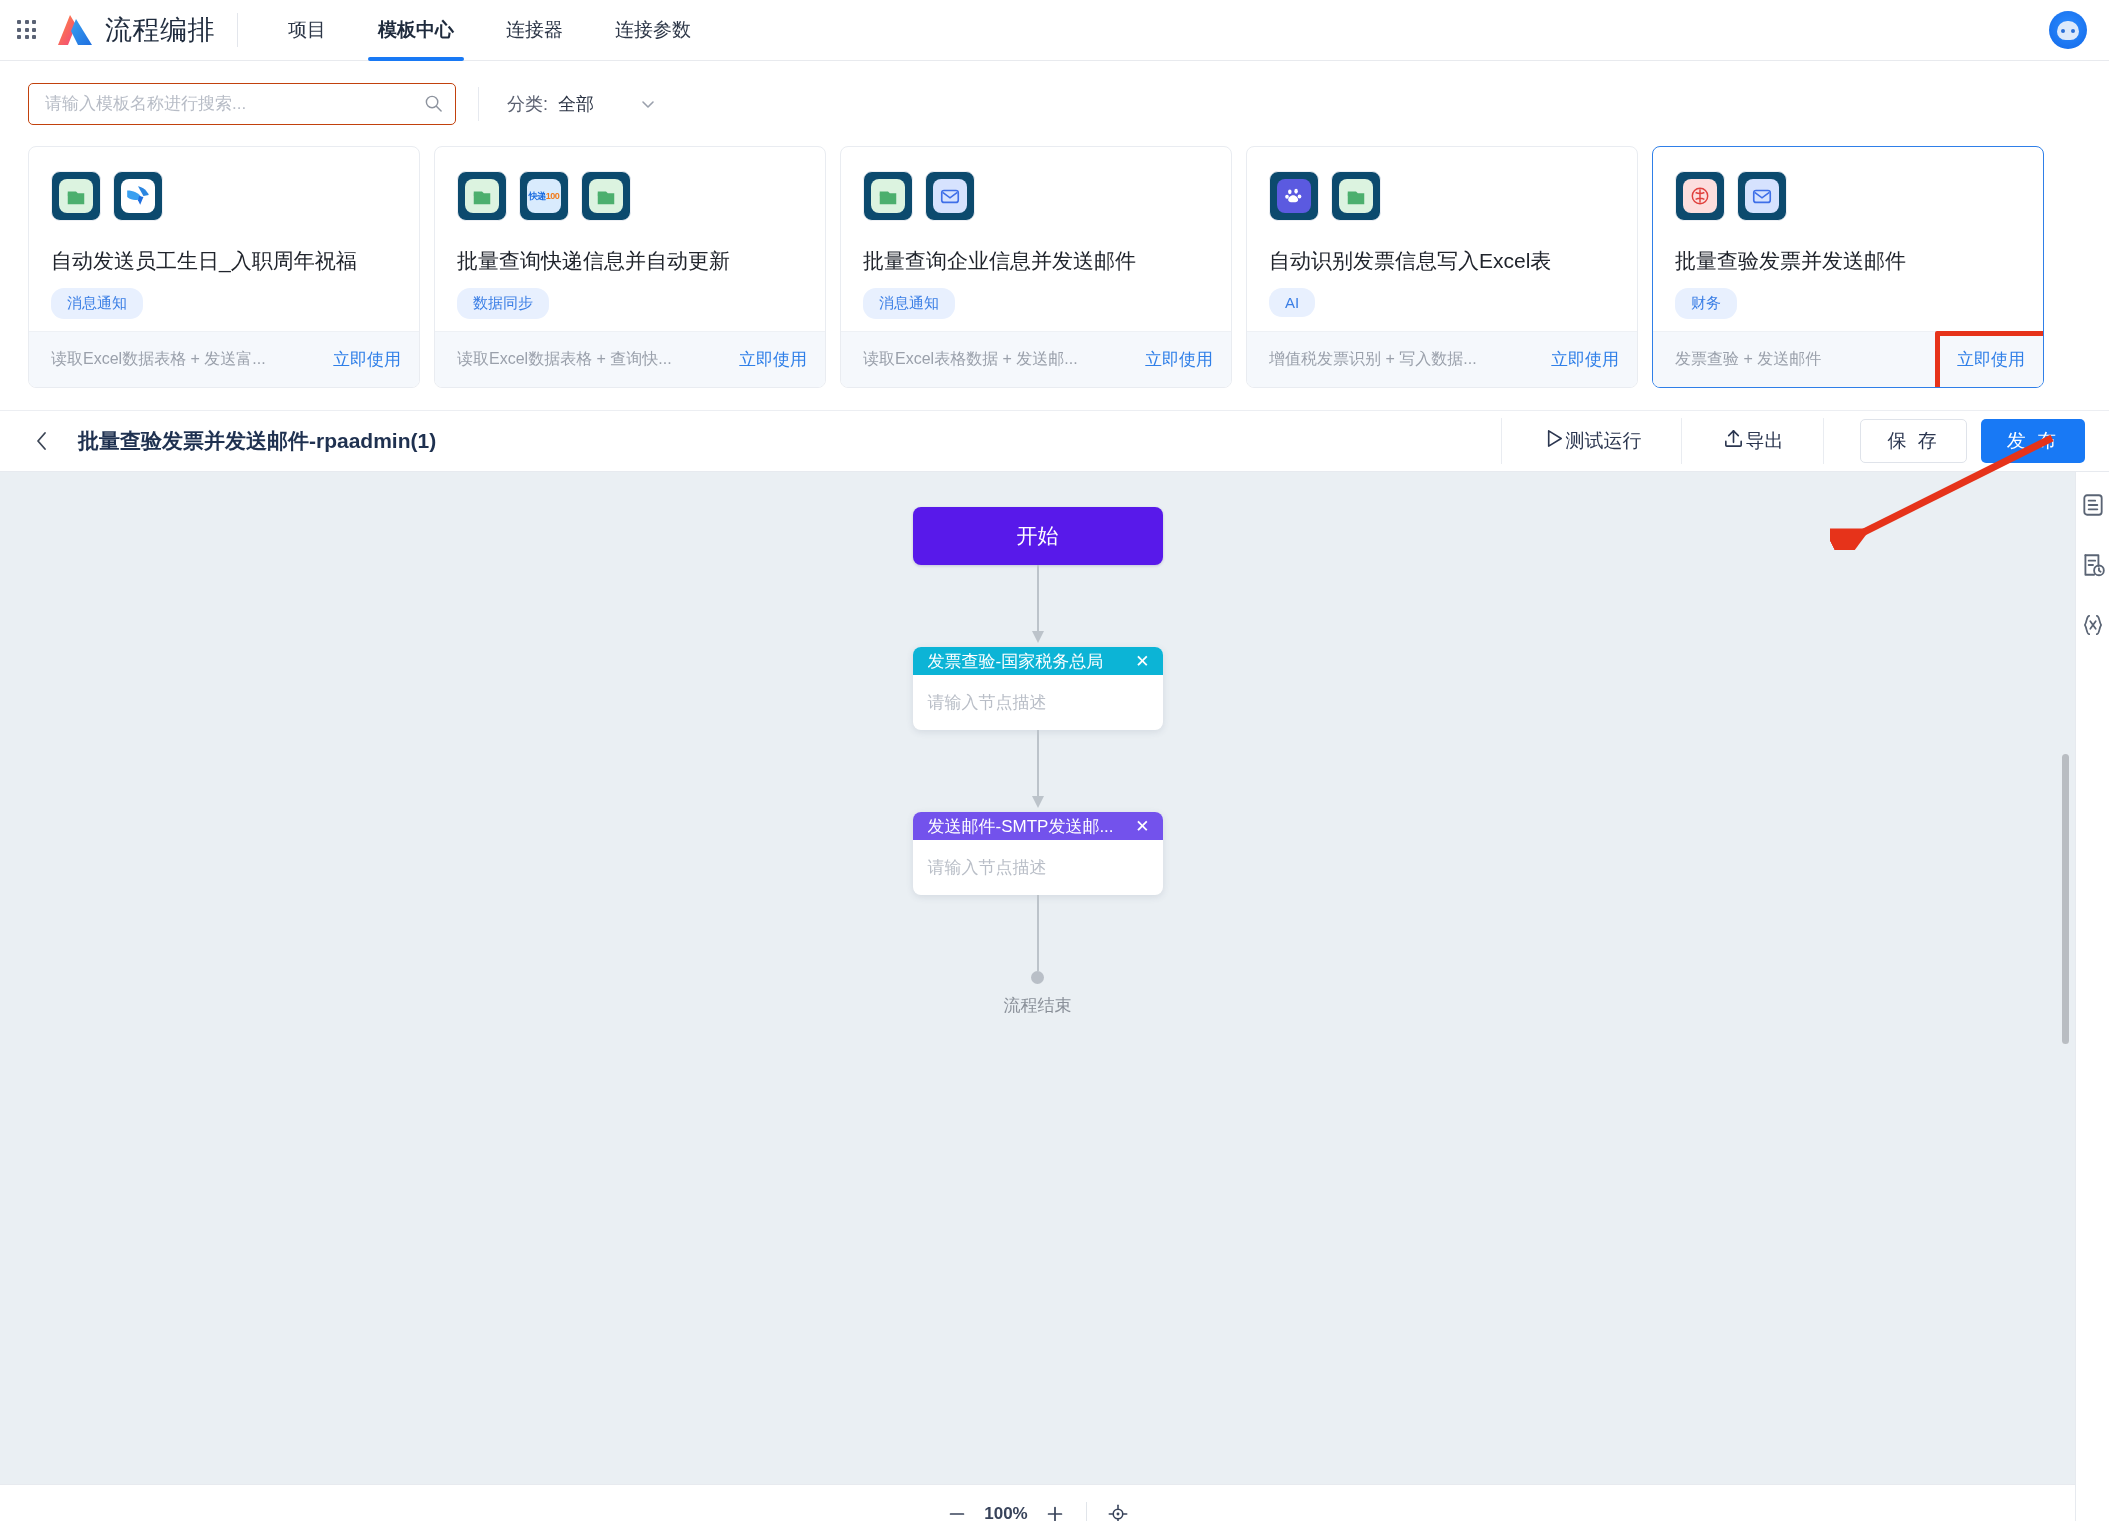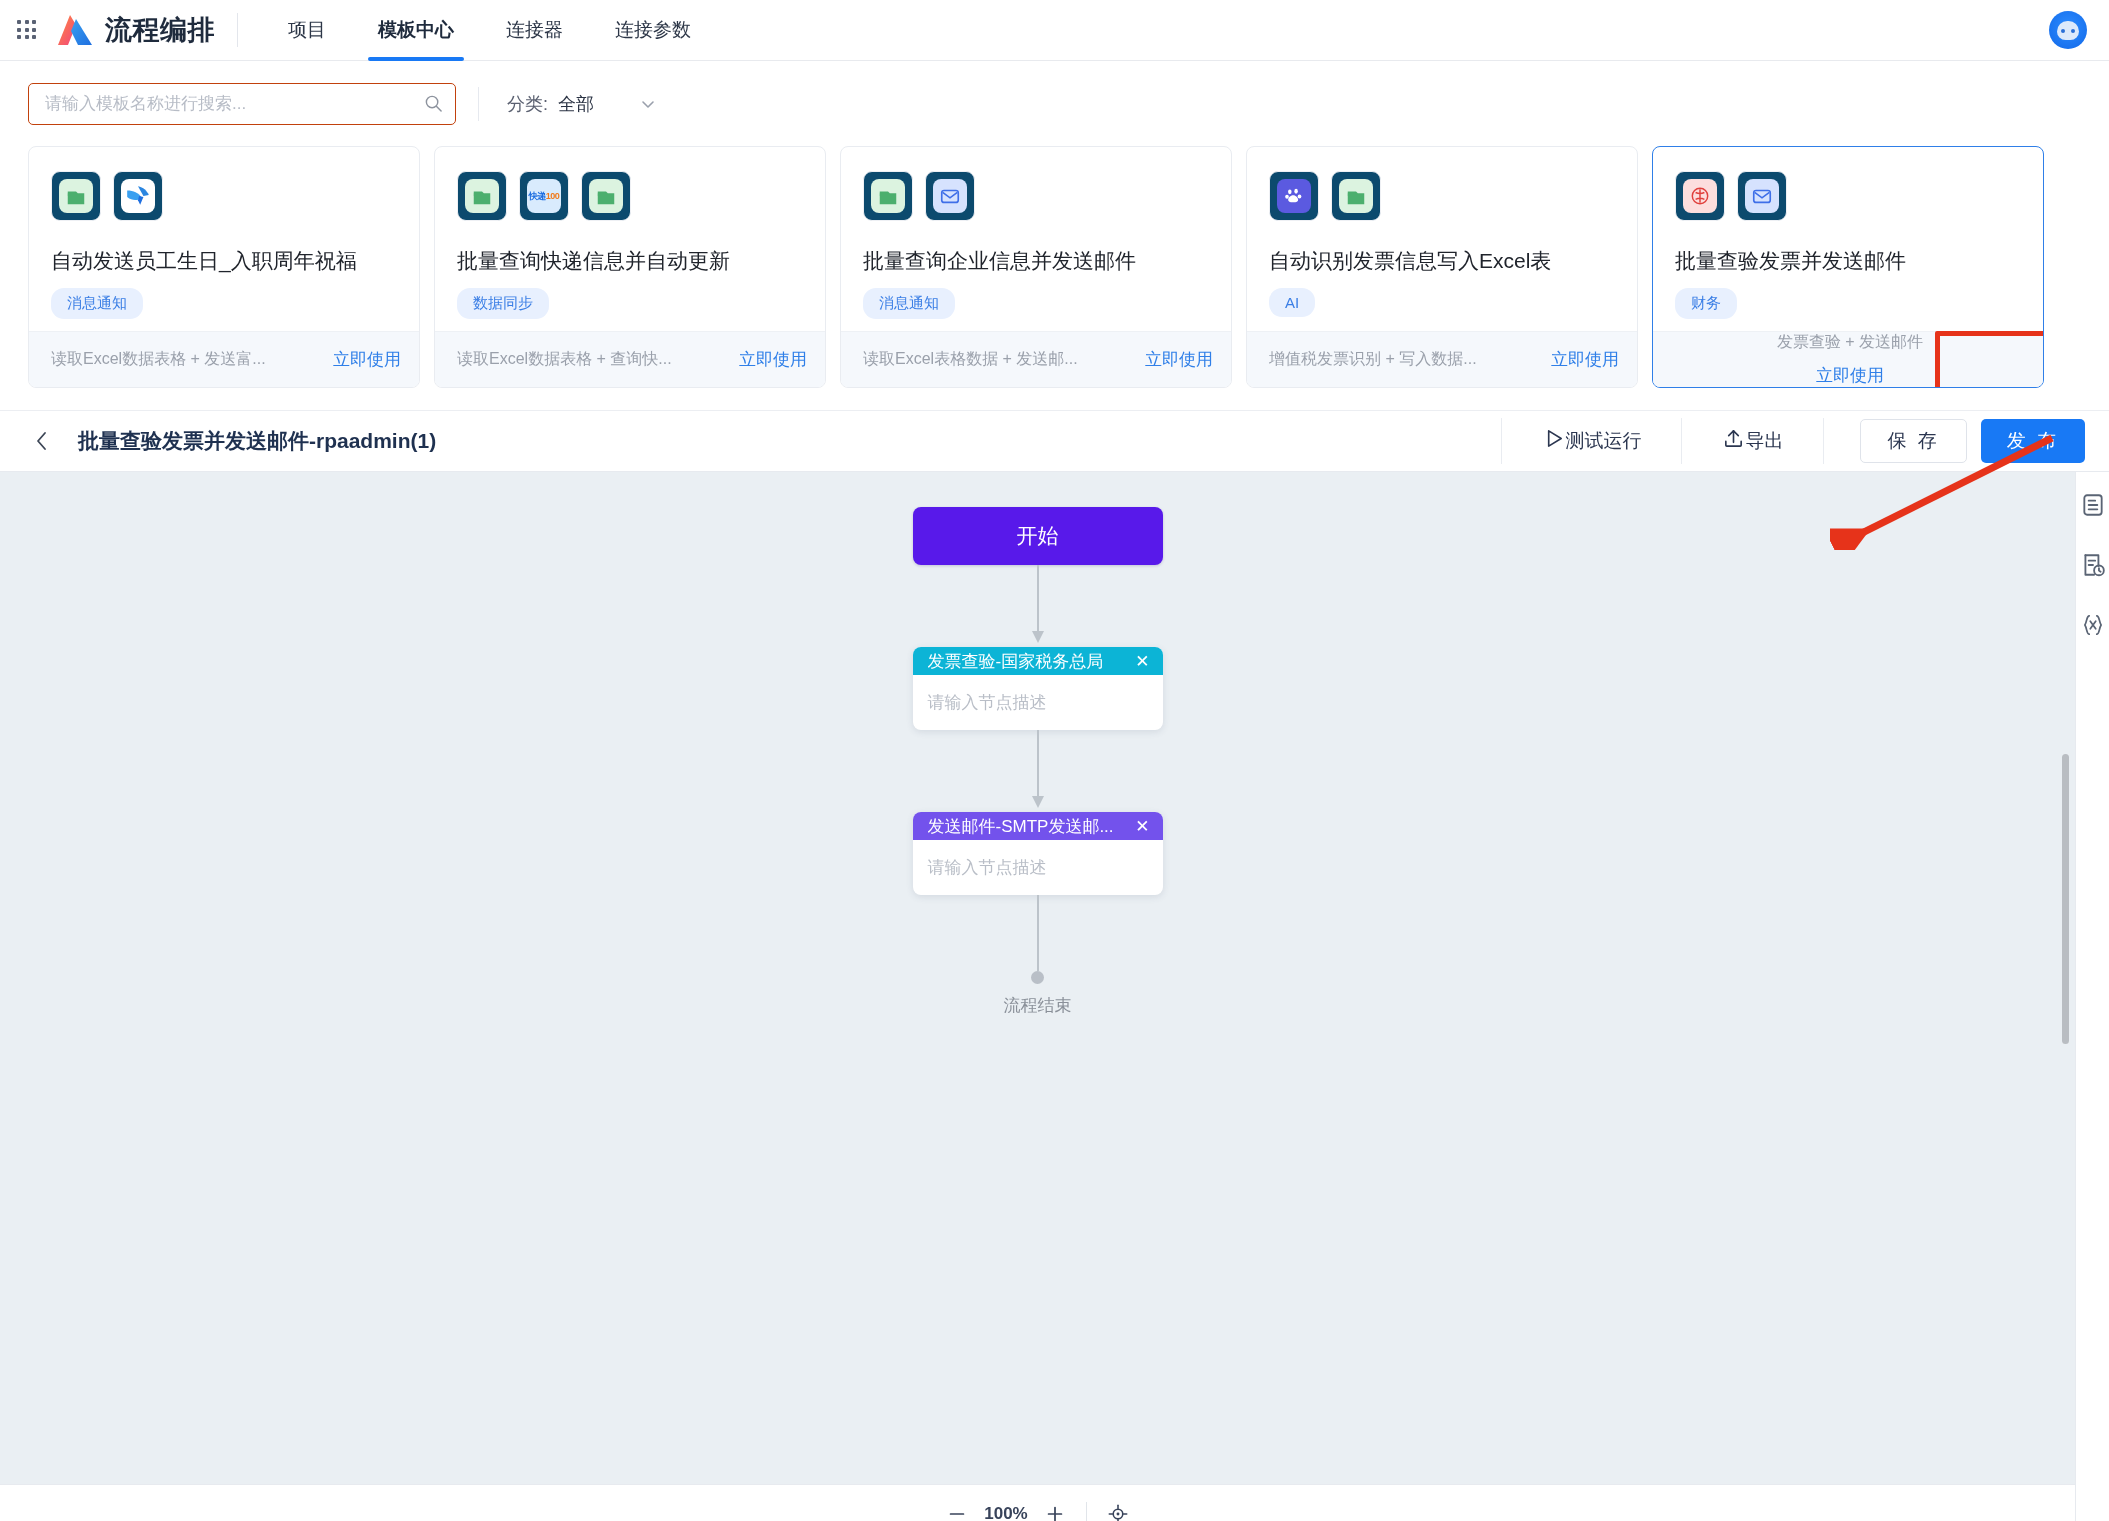--- a/index.html
+++ b/index.html
@@ -23,21 +23,21 @@
     width: 26px; height: 26px;
     margin-left: 14px; margin-right: 16px;
     display: grid; grid-template-columns: repeat(3, 1fr); grid-template-rows: repeat(3, 1fr);
     gap: 3px; padding: 3px;
     cursor: pointer;
   }
   .grid-icon i { display:block; width: 4px; height: 4px; border-radius: 1px; background: #5a6274; }
   .brand { display: flex; align-items: center; gap: 11px; padding-right: 22px; }
   .brand-logo { width: 38px; height: 34px; position: relative; }
   .brand-title {
-    font-size: 27px; font-weight: 700; color: #1f2b3d; letter-spacing: .5px;
+    font-size: 27px; font-weight: 400; color: #1f2b3d; letter-spacing: .5px;
   }
   .brand-sep { width:1px; height:34px; background:#e3e6ec; margin-right: 24px; }
   .navtabs { display: flex; align-items: center; height: 61px; gap: 0px; }
   .navtab {
     font-size: 19px; color: #2d3748; padding: 0 26px; height: 61px;
     display: flex; align-items: center; cursor: pointer; position: relative;
   }
   .navtab.active { color: #1f2b3d; font-weight: 600; }
   .navtab.active::after {
     content: ""; position: absolute; left: 16px; right: 16px; bottom: 0;
@@ -104,21 +104,21 @@
     display: inline-block; background: #e8f0fe; color: #3a7ee5;
     font-size: 15px; padding: 6px 16px; border-radius: 13px;
   }
   .card-foot {
     background: #f5f8fc; border-top: 1px solid #eef1f5;
     height: 56px; display: flex; align-items: center; justify-content: space-between;
     padding: 0 18px 0 22px;
   }
   .card-foot-desc { font-size: 16px; color: #9aa0ab; white-space: nowrap; overflow: hidden; text-overflow: ellipsis; }
   .card-foot-btn { font-size: 17px; color: #2f7fe8; white-space: nowrap; cursor: pointer; }
-  .card.selected .card-foot { position: relative; flex-direction: column; }
+  .card.selected .card-foot { position: relative; }
   .redbox {
     position: absolute; right: -6px; bottom: -10px;
     width: 114px; height: 66px; border: 5px solid #e6331a; border-radius: 2px;
     pointer-events: none;
   }
 
   
   .annot-arrow { position: absolute; left: 1830px; top: 430px; width: 230px; height: 120px; pointer-events:none; z-index: 40;}
 
   

